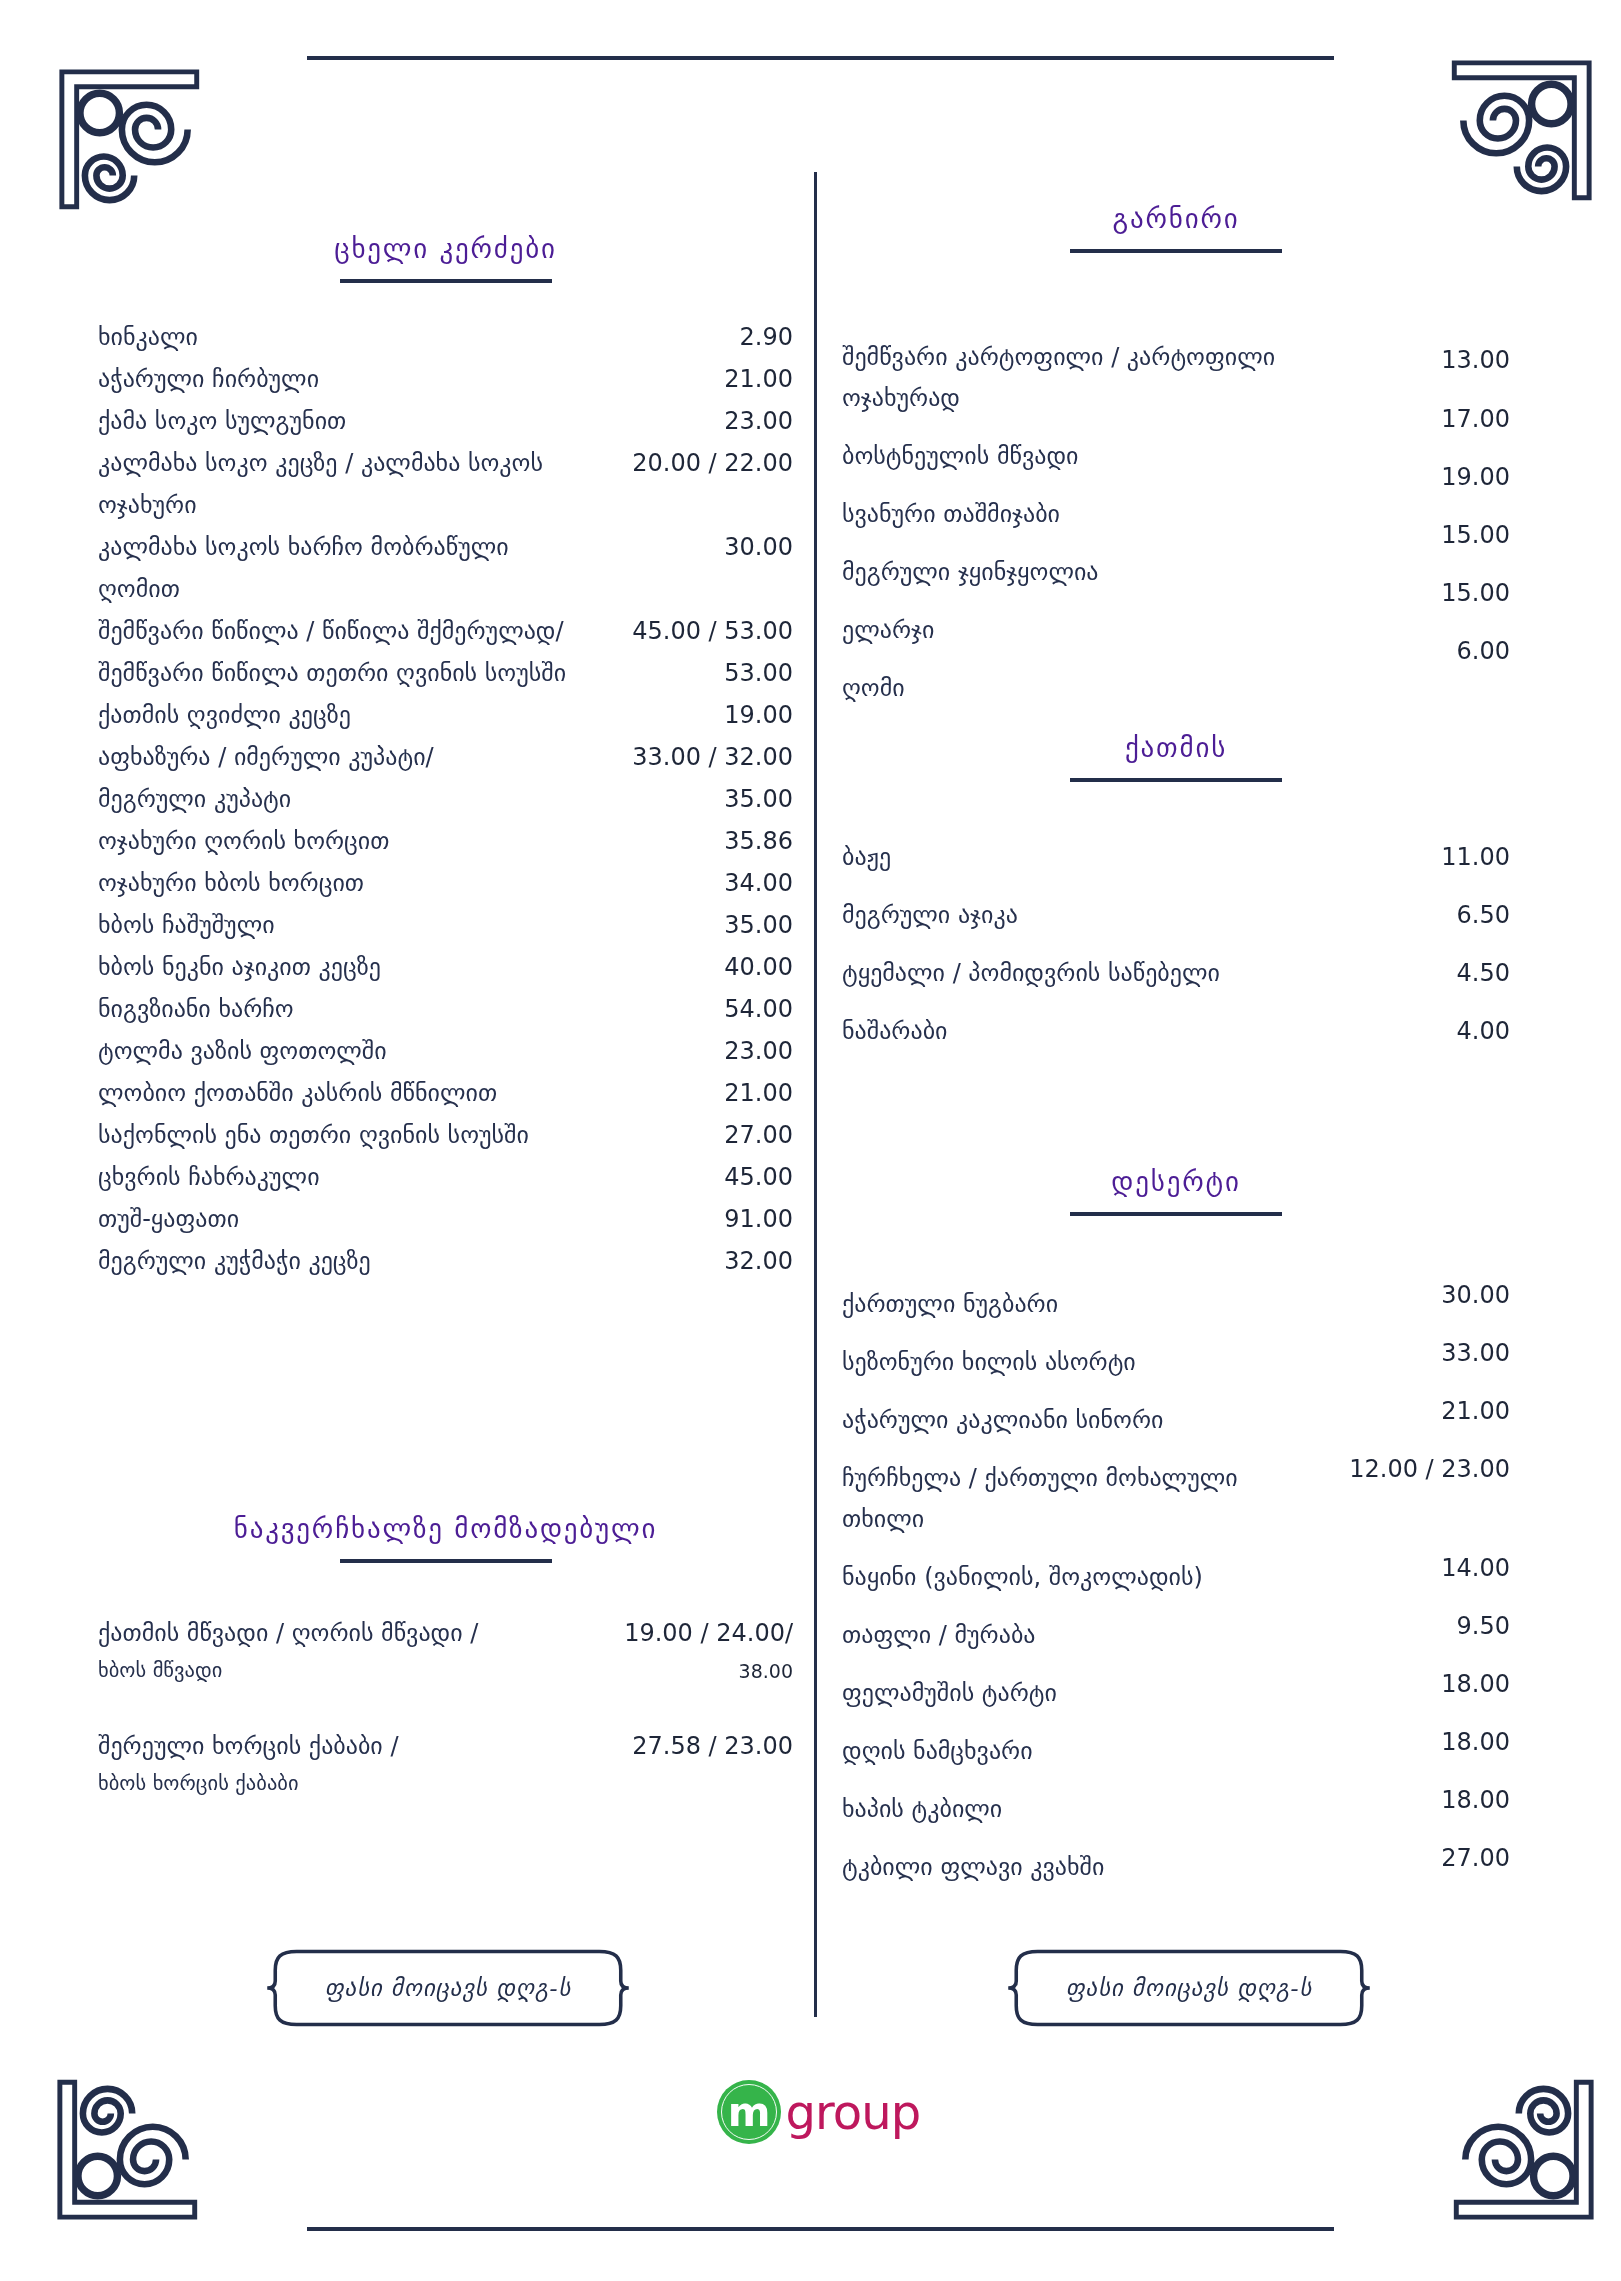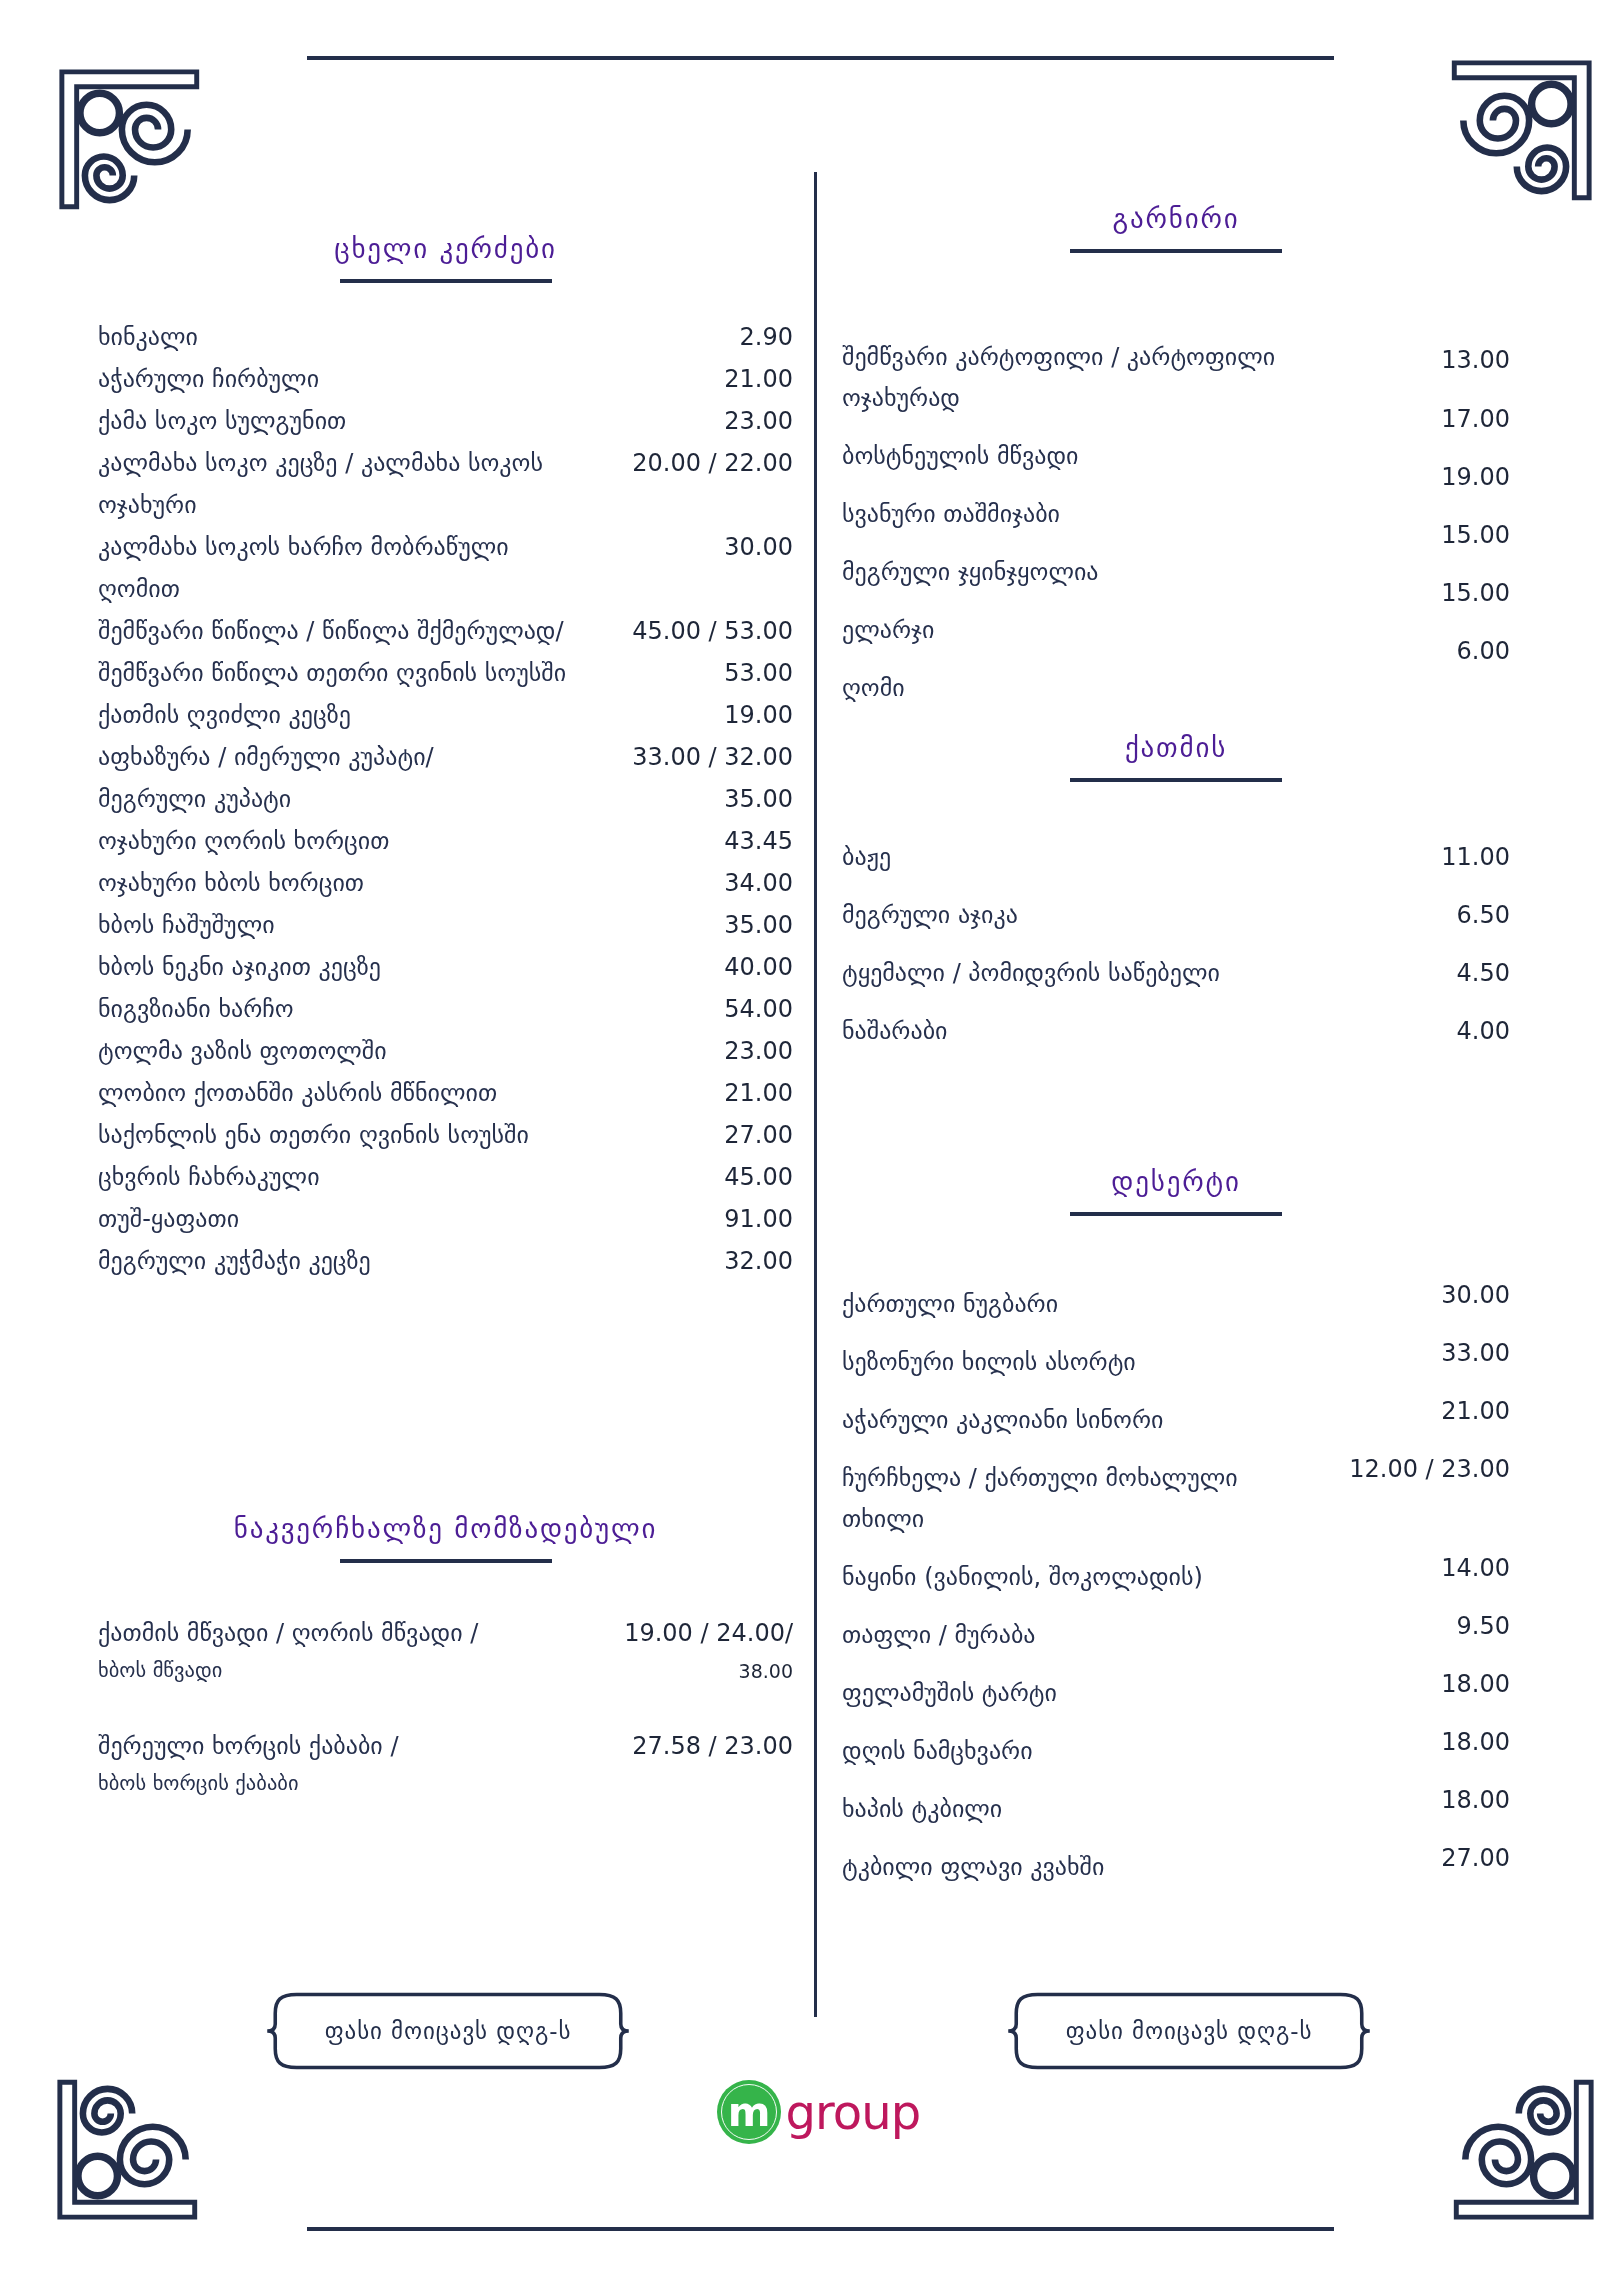--- a/index.html
+++ b/index.html
@@ -57,21 +57,21 @@
   .sec-garnish .row + .row .price{transform:translateY(-37px);}
   .sec-dessert .price{transform:translateY(-9px);}
   
   .sec-grill .row{margin-bottom:36px;}
   .grill-name .l1{font-size:24px;line-height:40px;display:block;}
   .grill-name .l2{font-size:20.5px;line-height:34px;display:block;}
   .grill-price{text-align:right;}
   .grill-price .l1{font-size:24px;line-height:40px;display:block;}
   .grill-price .l2{font-size:19px;line-height:37px;display:block;}
   
-  .badge{position:absolute;top:1990px;width:374px;height:82px;}
+  .badge{position:absolute;top:1947px;width:374px;height:82px;font-style:italic;}
   .badge.left{left:261px;}
   .badge.right{left:1002px;}
   .badge svg{position:absolute;inset:0;width:100%;height:100%;}
   .badge-text{
     position:absolute;inset:0;display:flex;align-items:center;justify-content:center;
     font-size:23px;color:#232e4a;letter-spacing:0.9px;
   }
   .logo{position:absolute;left:717px;top:2080px;display:flex;align-items:center;}
   .logo-m{
     position:relative;width:64px;height:64px;border-radius:50%;
@@ -180,21 +180,21 @@
             <span class="price">33.00 / 32.00</span>
           </div>
 
           <div class="row">
             <span class="name">მეგრული კუპატი</span>
             <span class="price">35.00</span>
           </div>
 
           <div class="row">
             <span class="name">ოჯახური ღორის ხორცით</span>
-            <span class="price">43.45</span>
+            <span class="price">35.86</span>
           </div>
 
           <div class="row">
             <span class="name">ოჯახური ხბოს ხორცით</span>
             <span class="price">34.00</span>
           </div>
 
           <div class="row">
             <span class="name">ხბოს ჩაშუშული</span>
             <span class="price">35.00</span>

